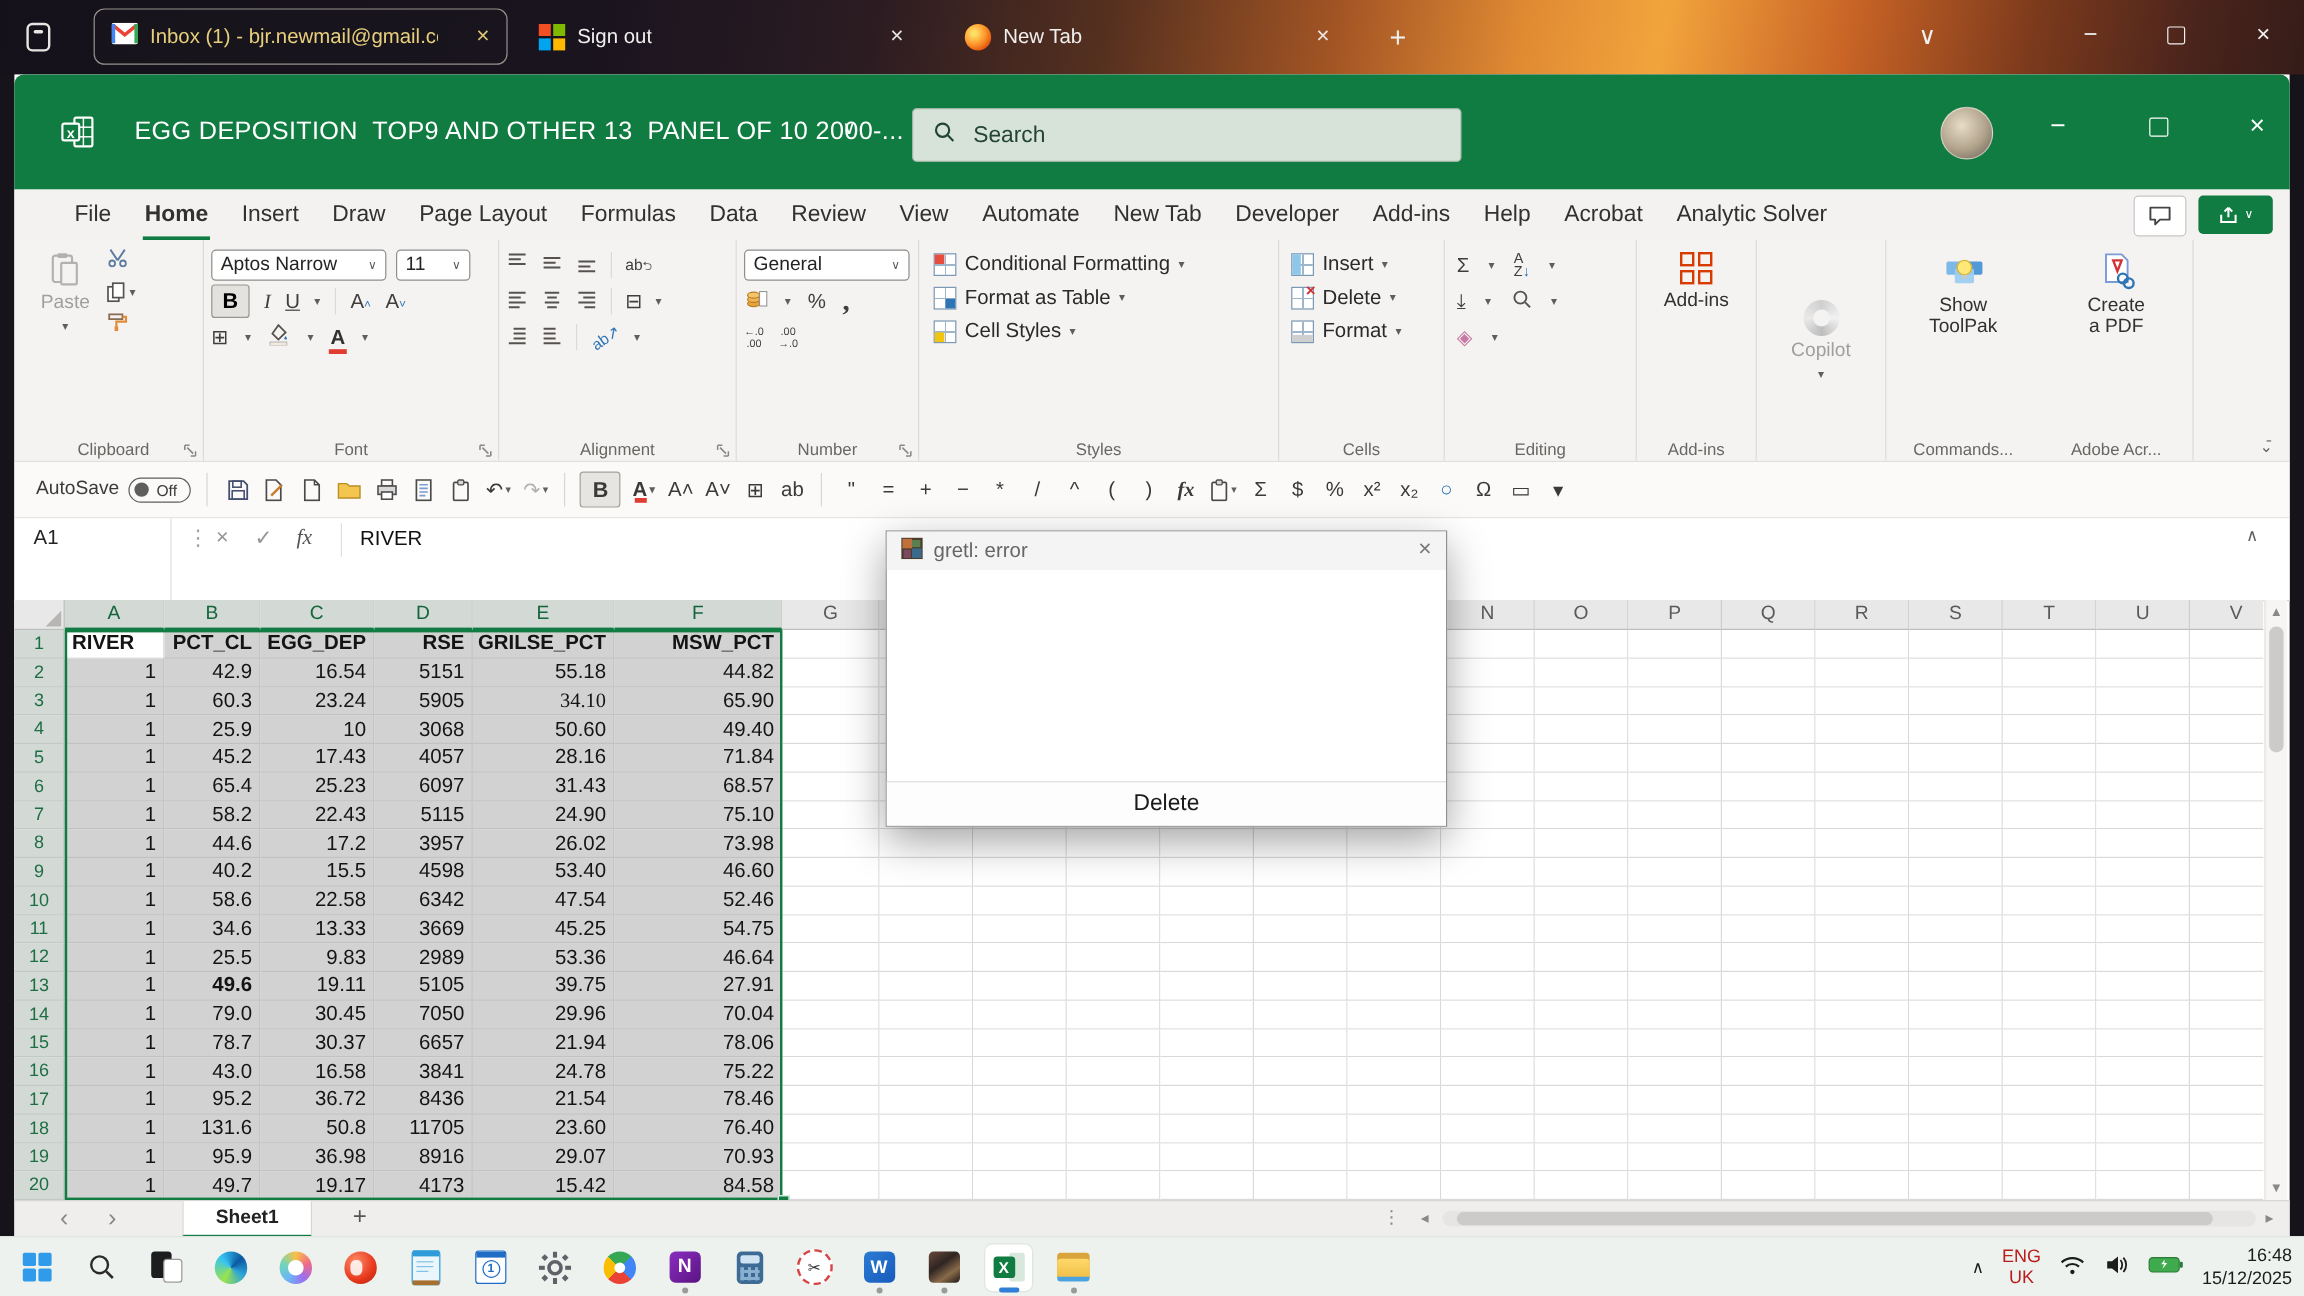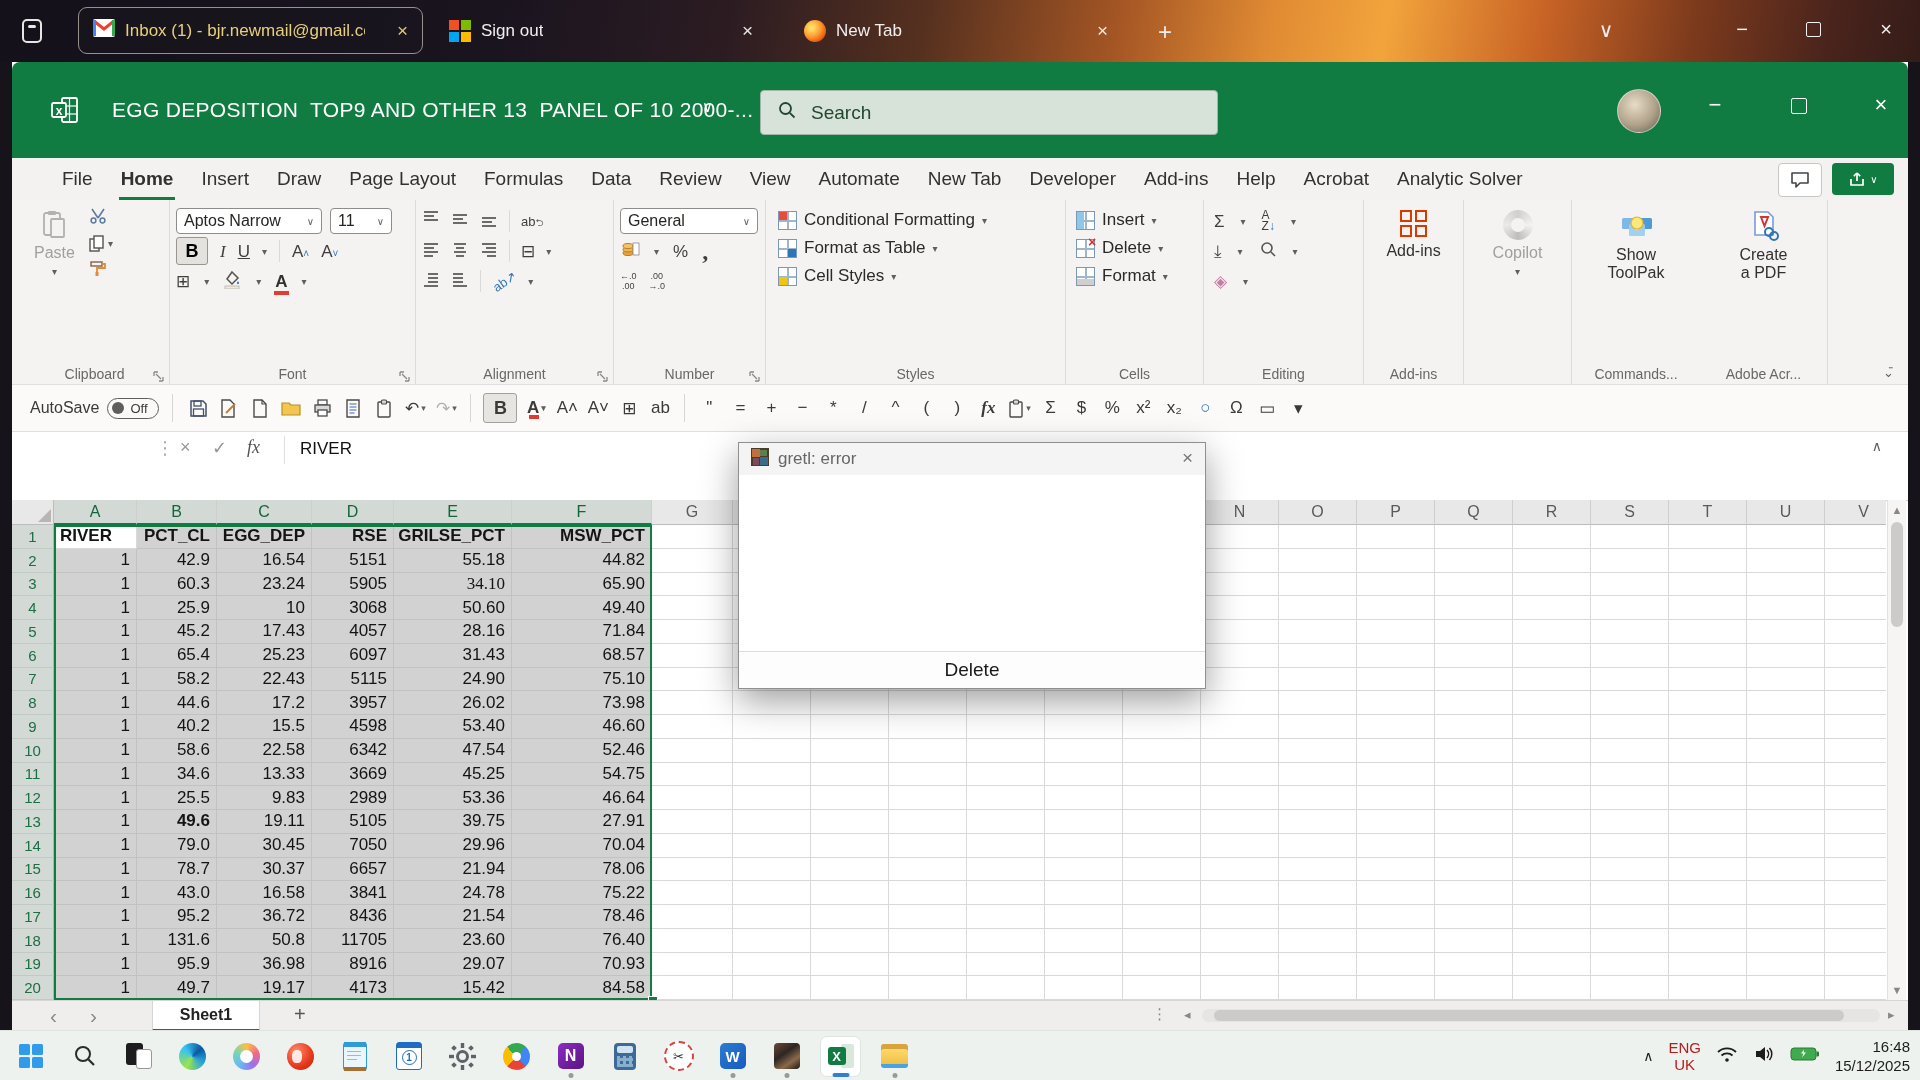--- a/index.html
+++ b/index.html
@@ -477,21 +477,21 @@
               <i></i>
               <i></i>
               <i></i>
               <i></i>
             </span>
           <span>Add-ins</span>
         </div>
         <div class="rg-label"><span>Add-ins</span></div>
       </div>
 
-      <div class="rg" style="width:108px;align-items:center;">
+      <div class="rg" style="width:108px;align-items:center;justify-content:center;">
         <div class="bigbtn dis">
           <span class="copi"></span>
           <span>Copilot</span>
             <span class="dd">▾</span>
         </div>
       </div>
 
       <div class="rg" style="width:128px;align-items:center;border-right:none;">
         <div class="bigbtn">
           <span class="bigico"><svg width="34" height="32" viewBox="0 0 34 32">
@@ -666,20 +666,21 @@
           <span class="qicon">
             <span>▭</span>
           </span>
           <span class="qicon">
             <span>▾</span>
           </span>
         </div>
     </div>
 
     <div id="xl-fb">
+      <div id="namebox"><span>A1</span></div>
       <span class="fbtn" style="left:144px;color:#a9a7a5;">⋮</span>
       <span class="fbtn" style="left:168px;">×</span>
       <span class="fbtn" style="left:200px;">✓</span>
       <span class="fbtn" style="left:235px;color:#55524f;font-style:italic;font-family:'Liberation Serif',serif;">fx</span>
       <span style="position:absolute;left:272px;top:4px;width:1px;height:28px;background:#e1dfdd;"></span>
       <span id="fb-text">RIVER</span>
       <span id="fb-chev">∧</span>
     </div>
 
     <div id="grid">

